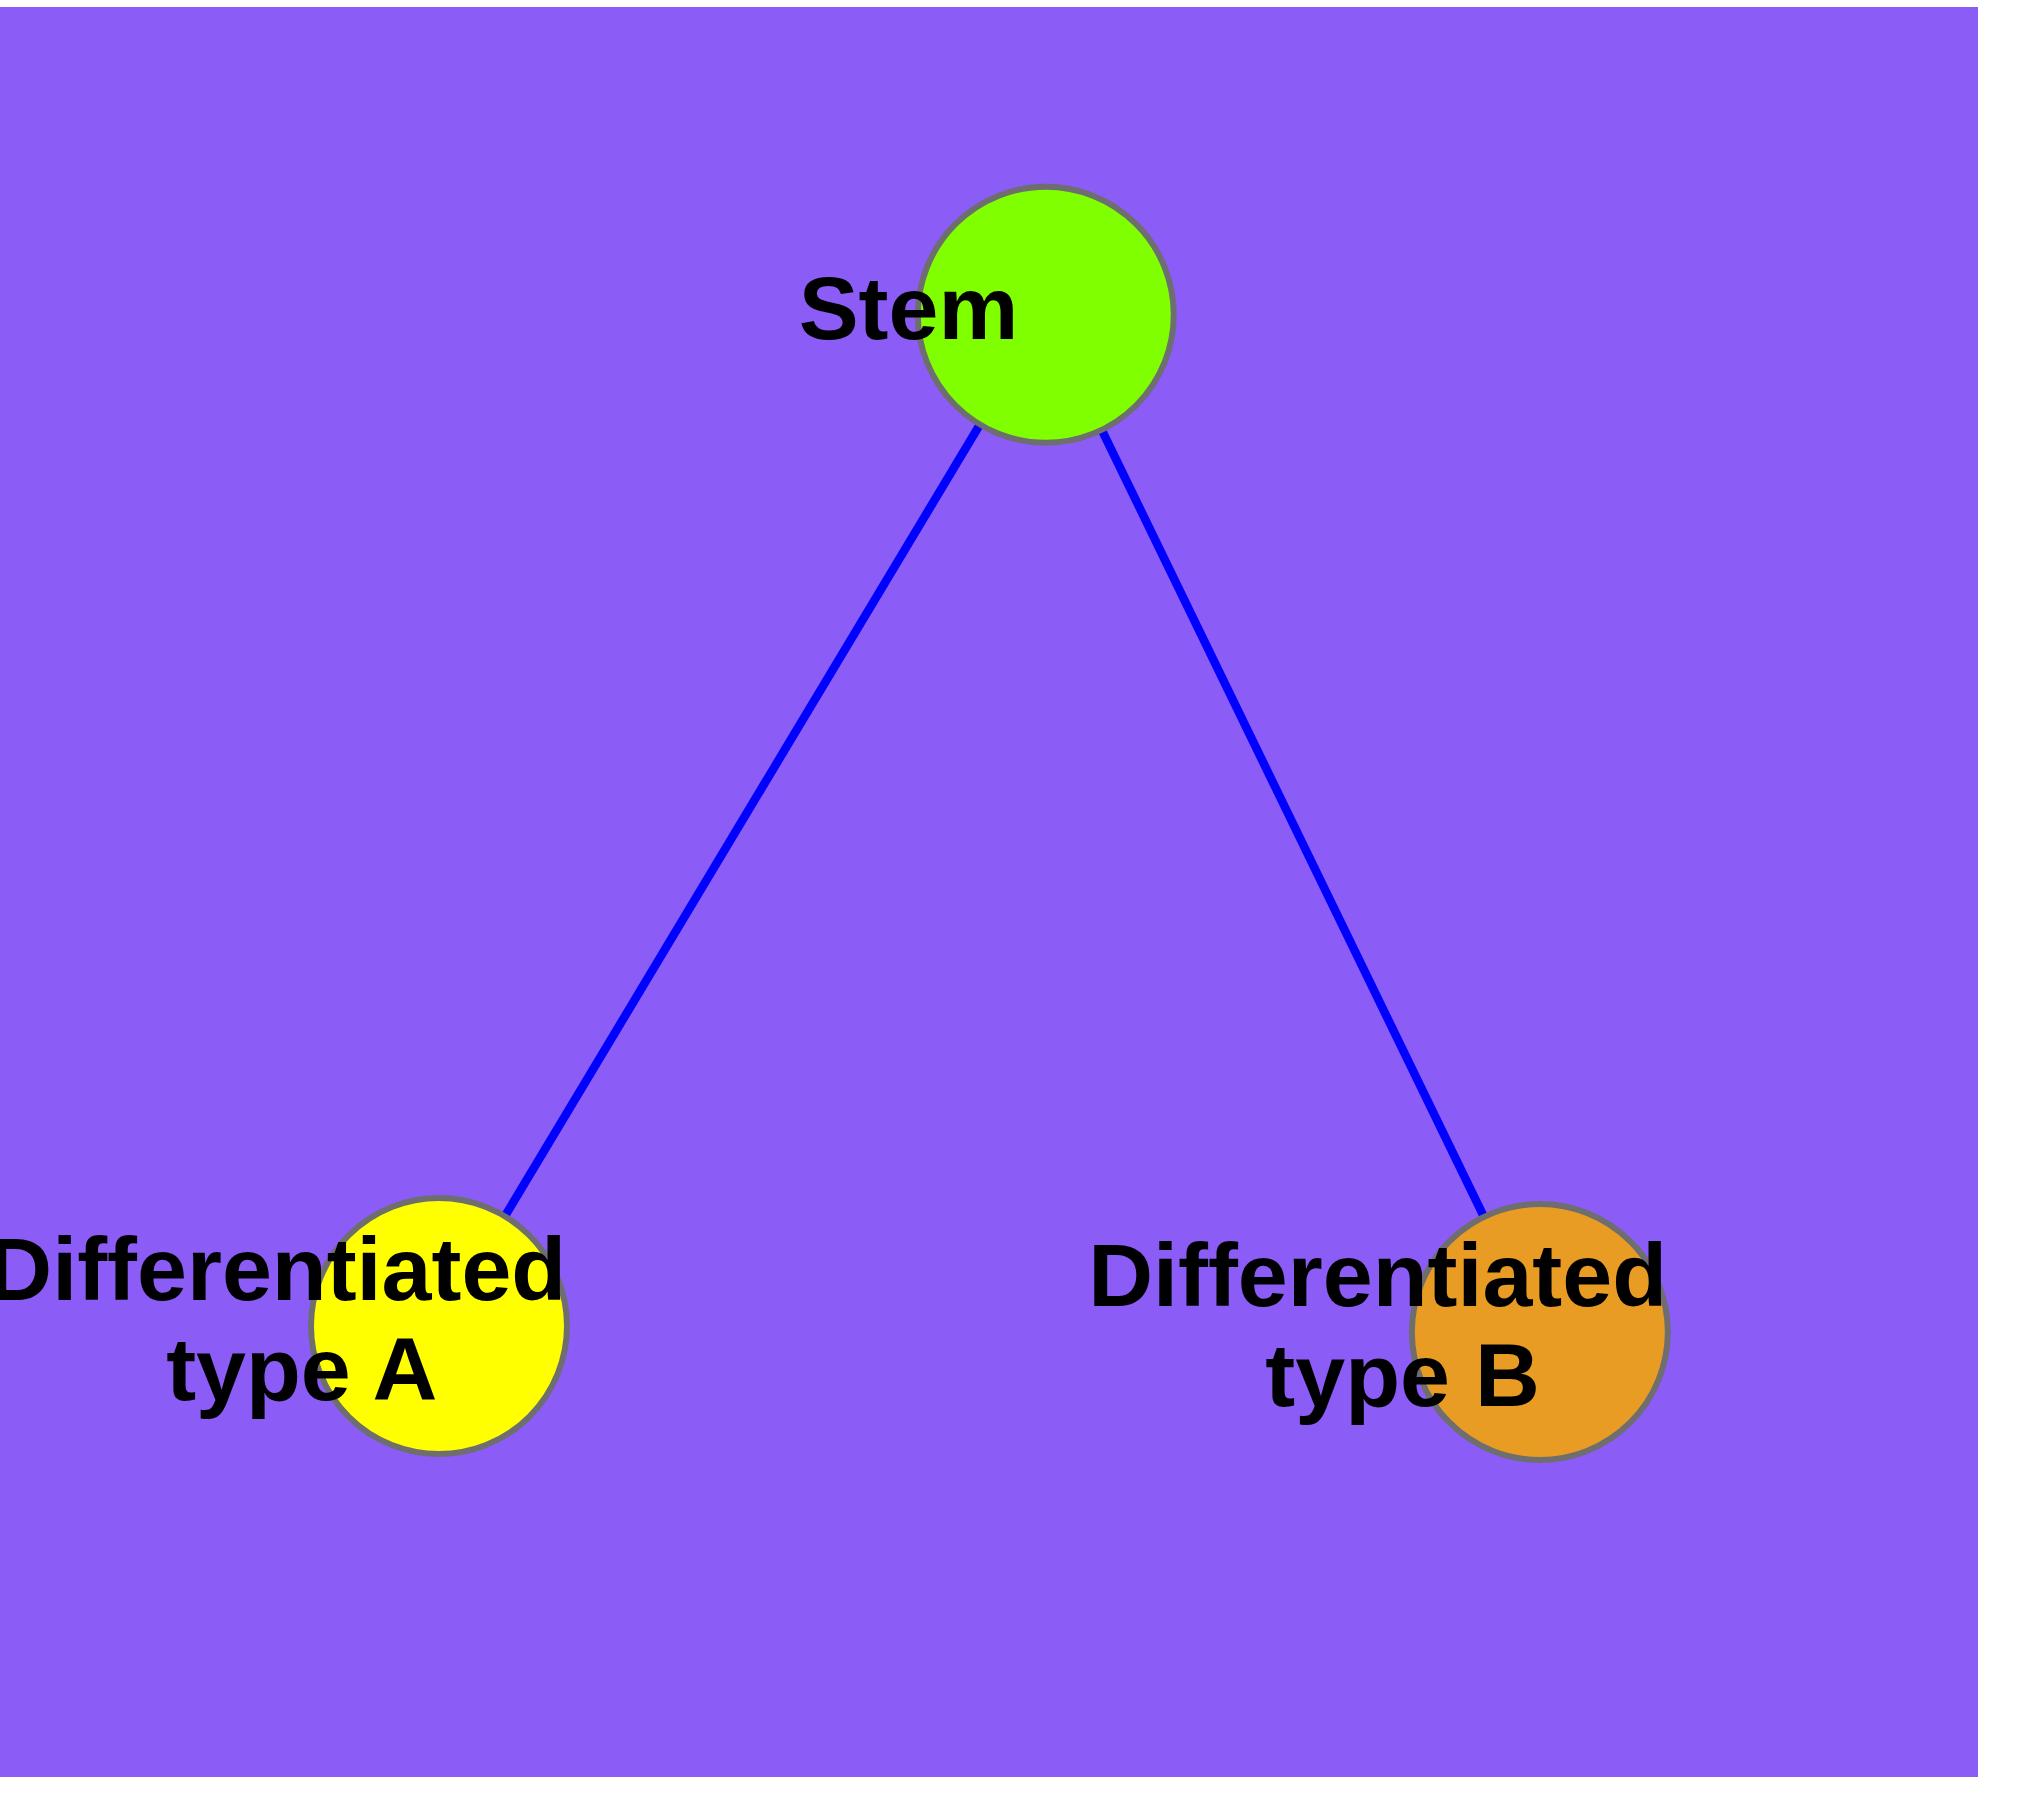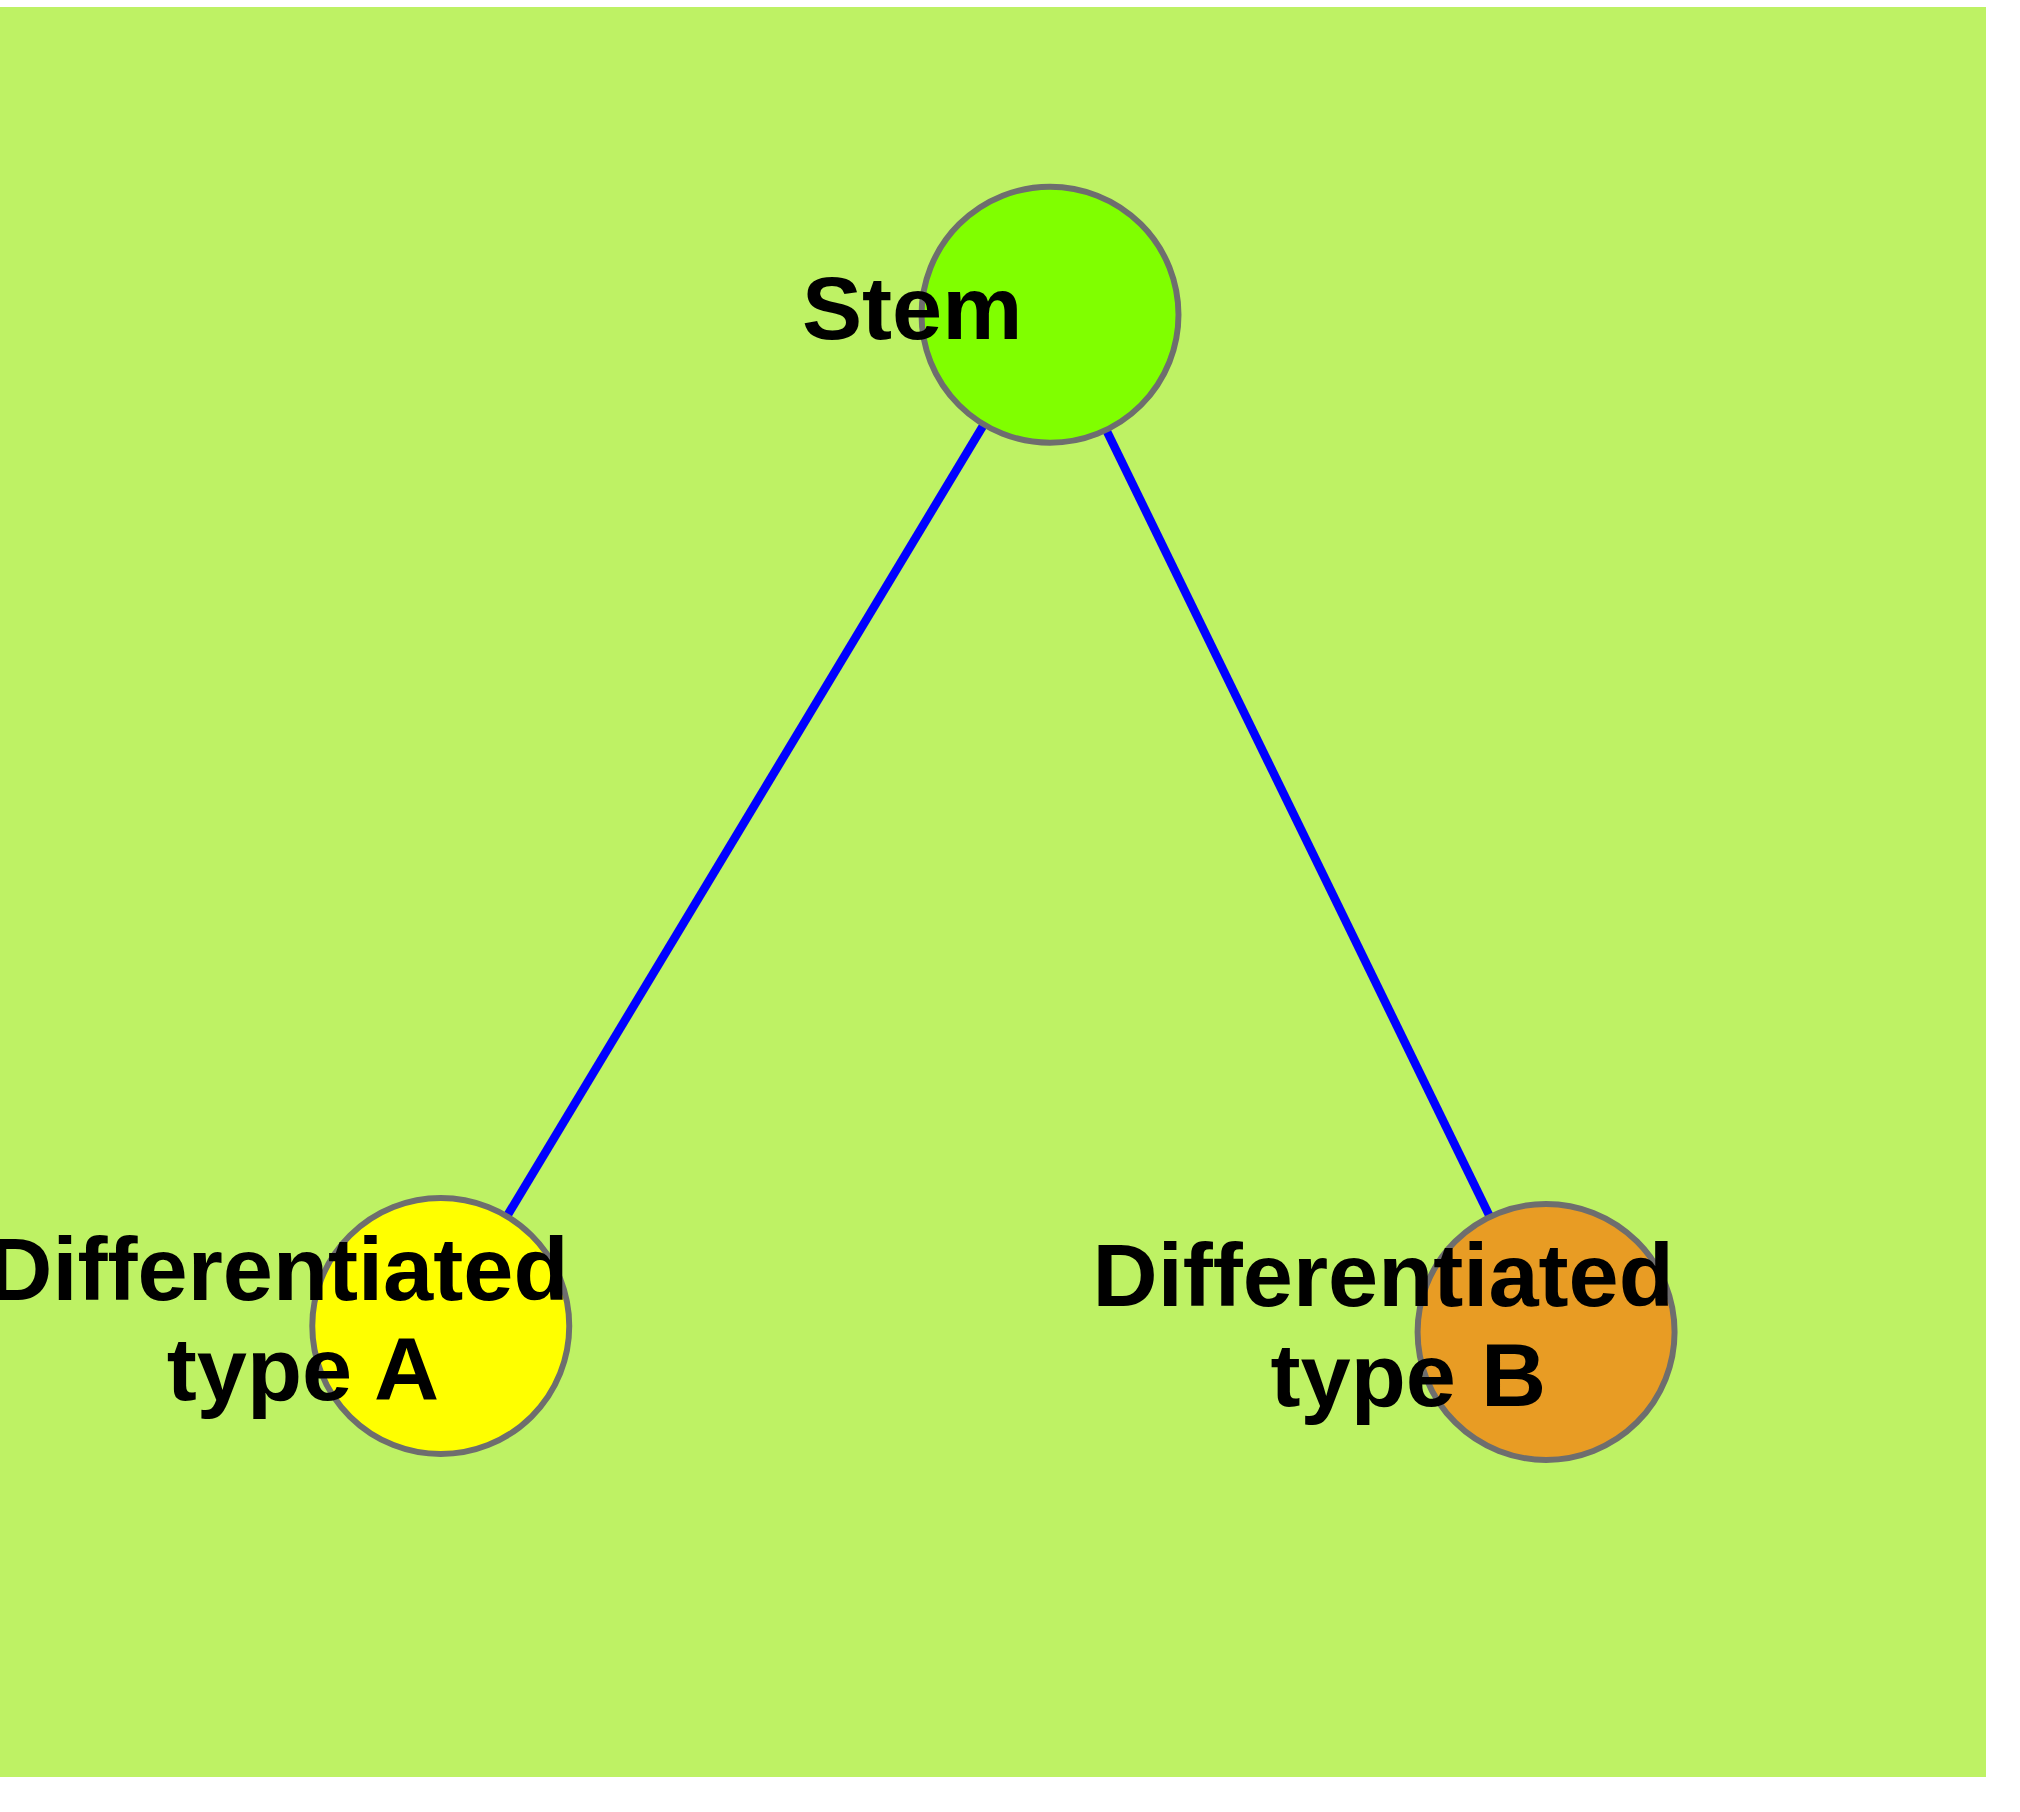--- a/index.html
+++ b/index.html
@@ -50,21 +50,21 @@
     text-anchor: middle;
     dominant-baseline: middle;
     paint-order: normal;
     white-space: pre;
   }
 </style>
 </head>
 <body>
 
 <div id="canvas" style="background: rgb(255, 255, 255);">
-  <div id="plot-area" style="background: #bef264; padding-left: 8px;">
+  <div id="plot-area" style="background: #8b5cf6;">
     <svg id="graph-svg" viewBox="0 0 2334 2088" preserveAspectRatio="none">
 
       <g>
         <line class="edge-line" x1="1234" y1="363" x2="518" y2="1556" stroke="#0000ff" stroke-width="10"></line>
         <line class="edge-line" x1="1234" y1="363" x2="1817" y2="1563" stroke="#0000ff" stroke-width="10"></line>
       </g>
 
       <g>
 
         <g>

